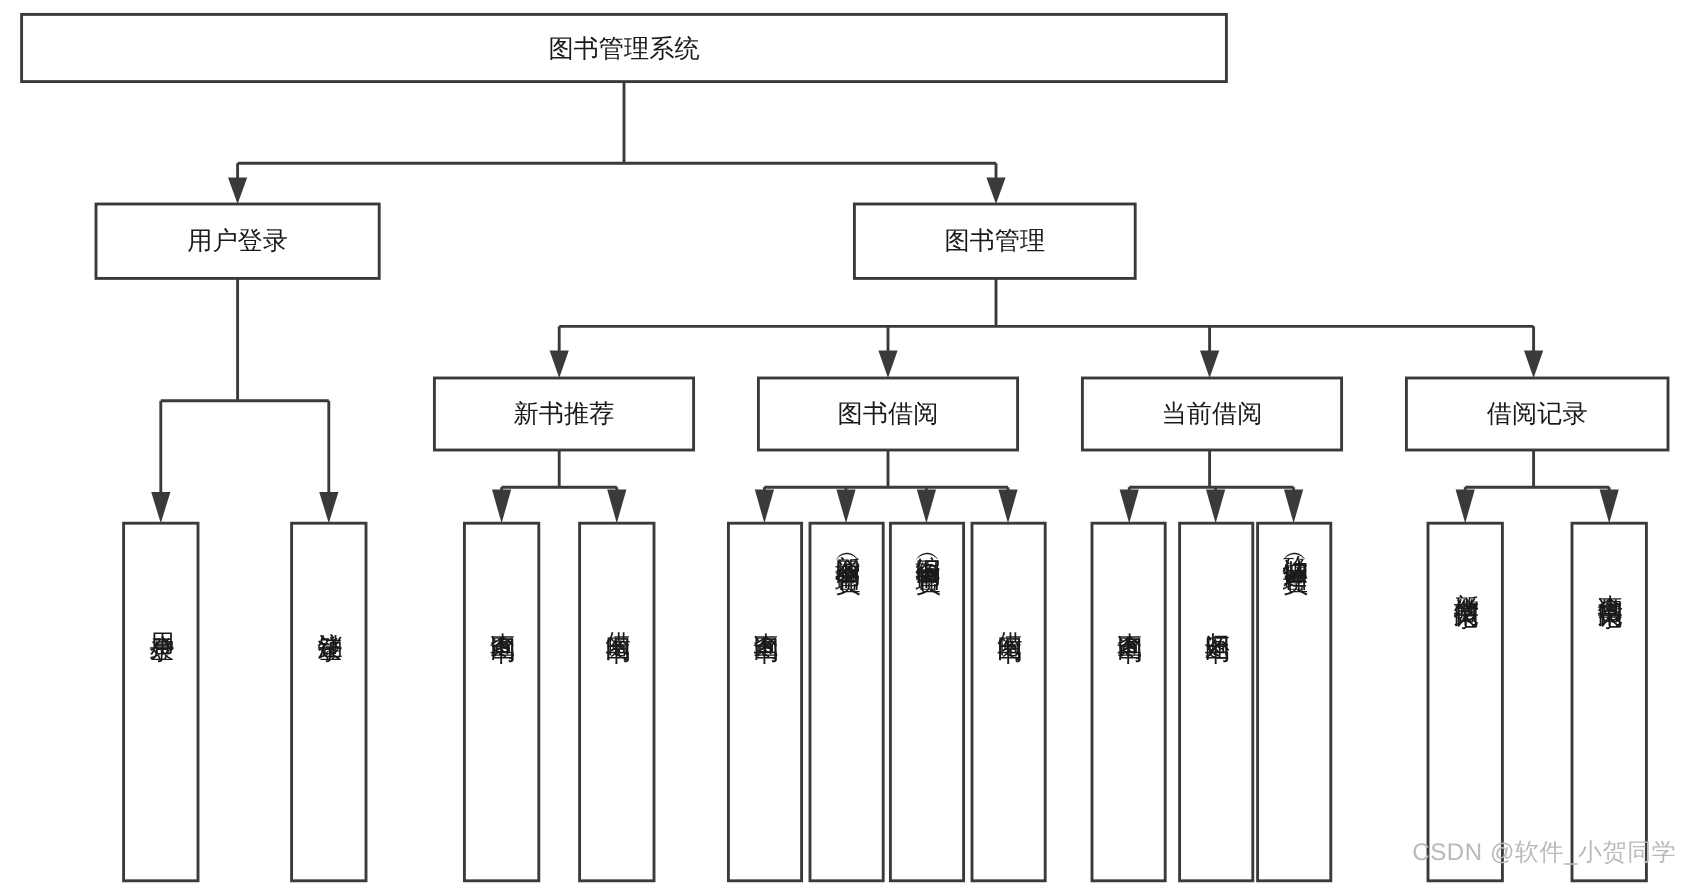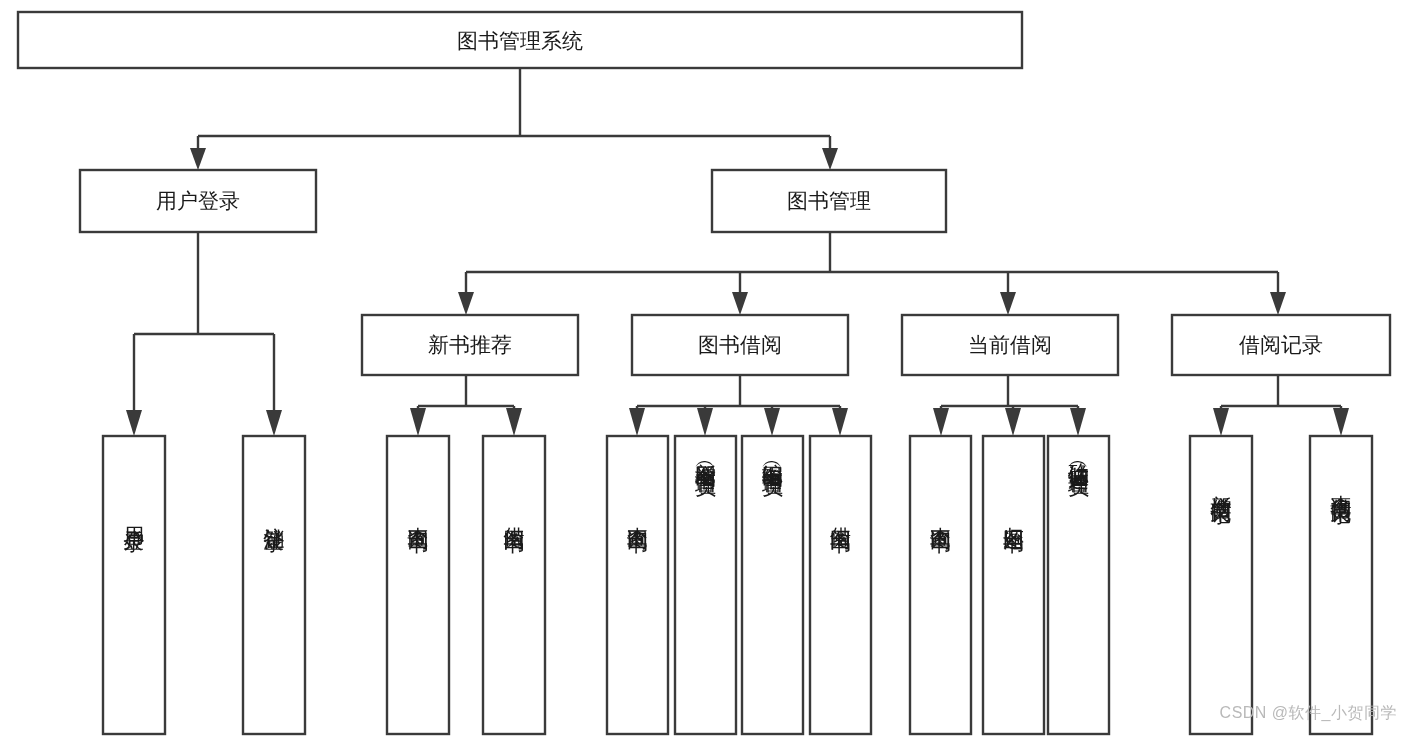--- a/index.html
+++ b/index.html
@@ -63,21 +63,21 @@
     color: #1a1a1a;
     letter-spacing: 2px;
     white-space: nowrap;
     text-align: center;
   }
   .watermark {
     position: absolute;
     right: 8px;
     bottom: 4px;
     font-family: "Liberation Sans", "DejaVu Sans", sans-serif;
-    font-size: 16px;
+    font-size: 20px;
     color: #b9b9b9;
     letter-spacing: 0.5px;
     white-space: nowrap;
   }
 </style>
 </head>
 <body>
 
 <div id="diagram-root">
 

